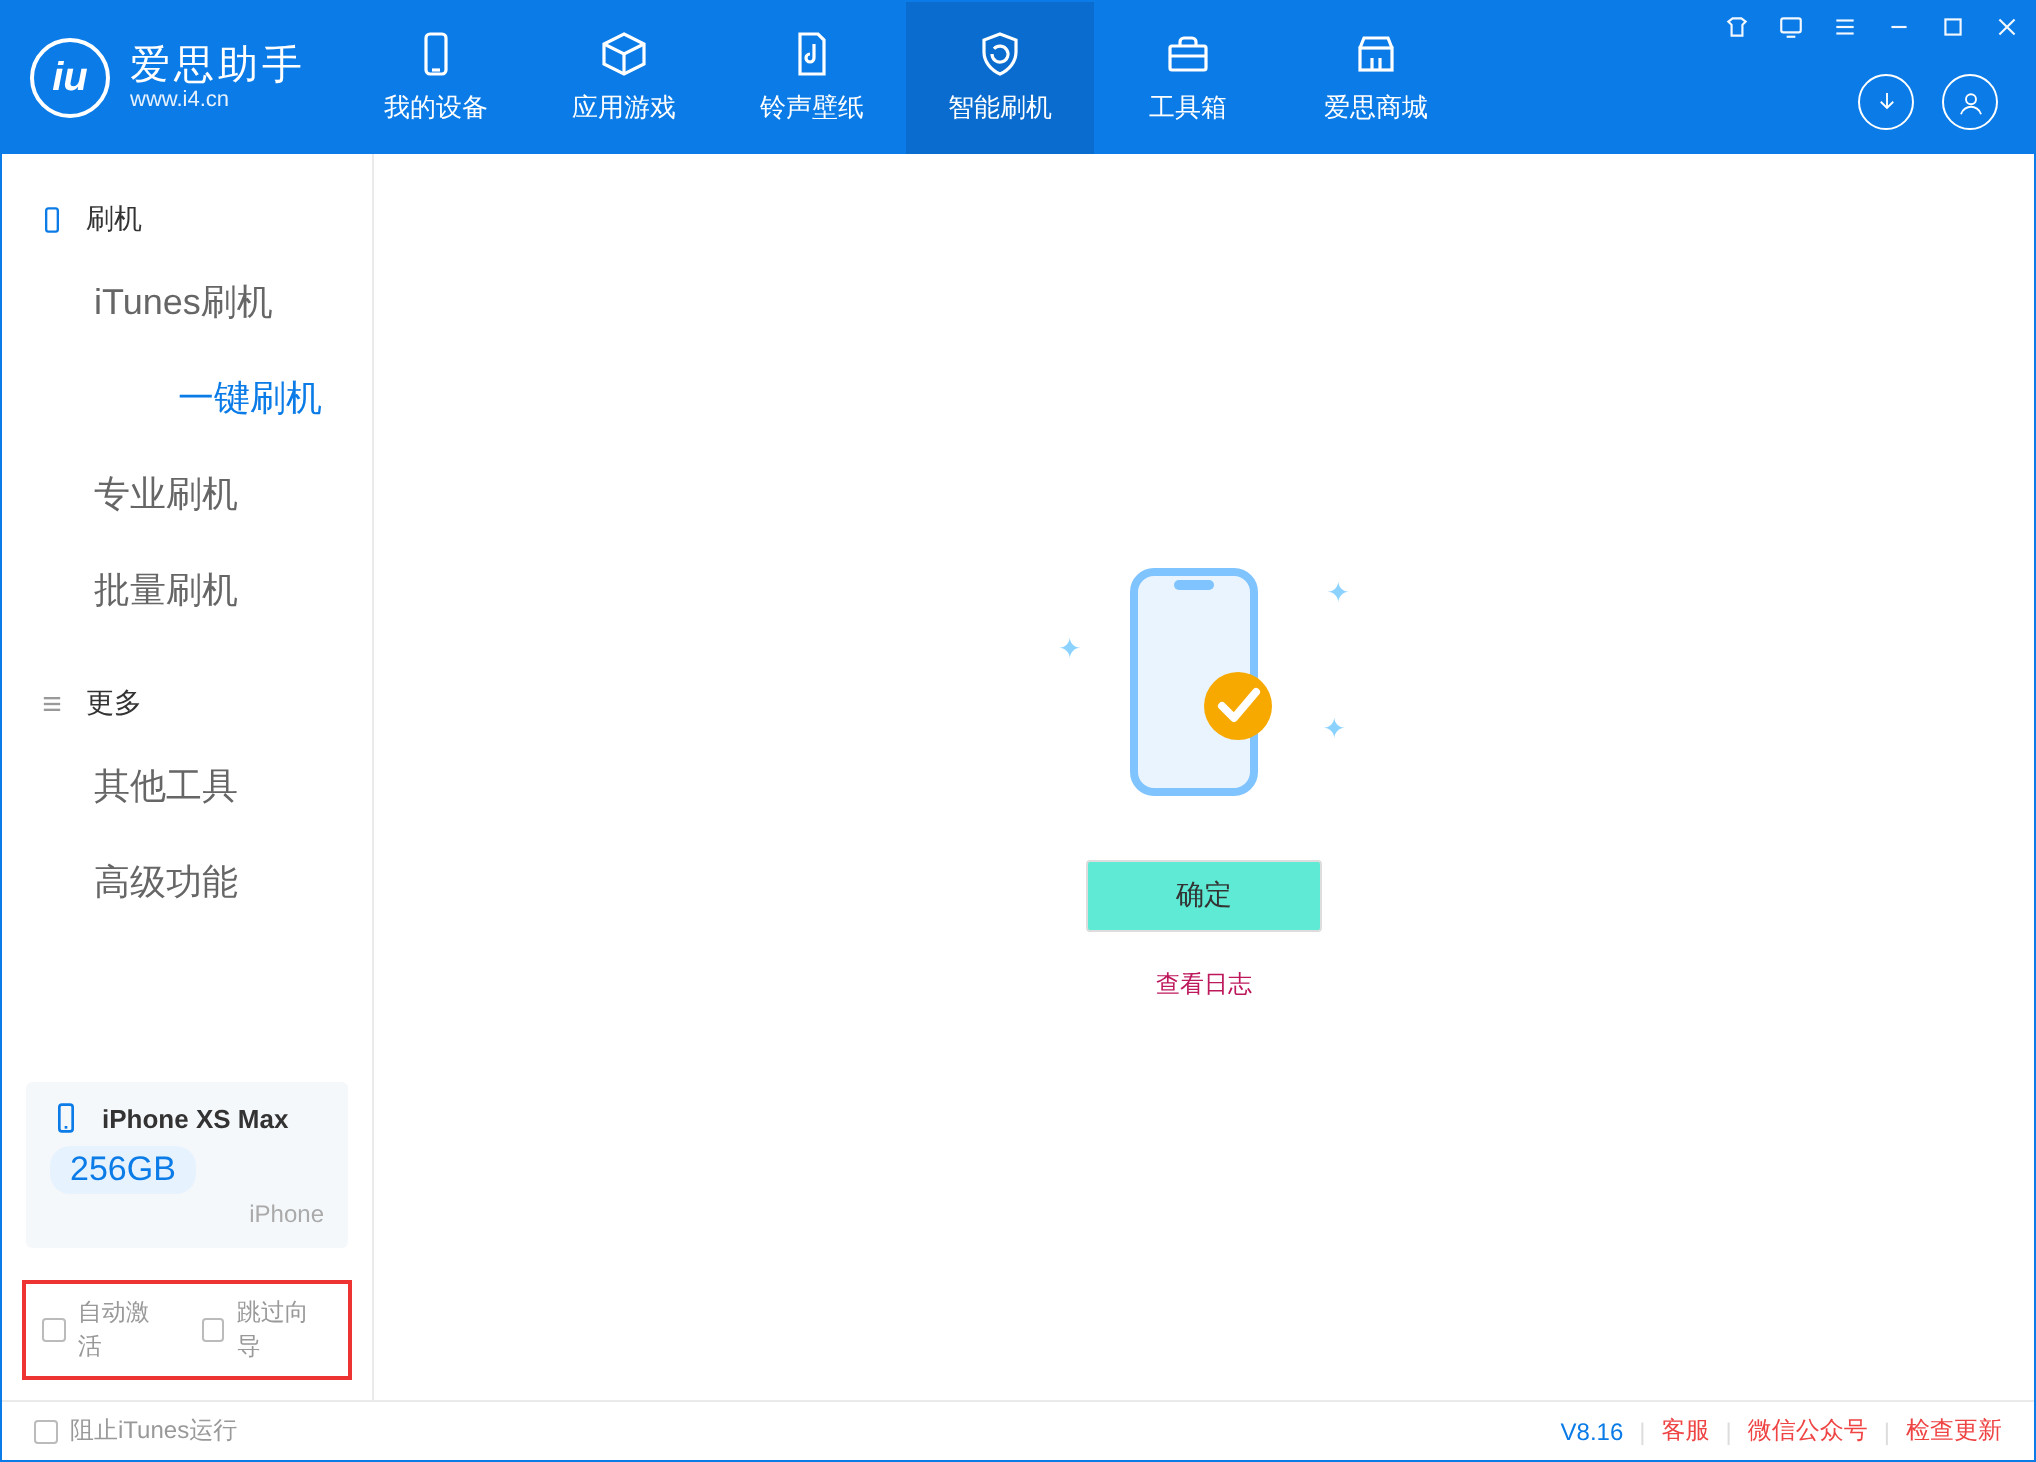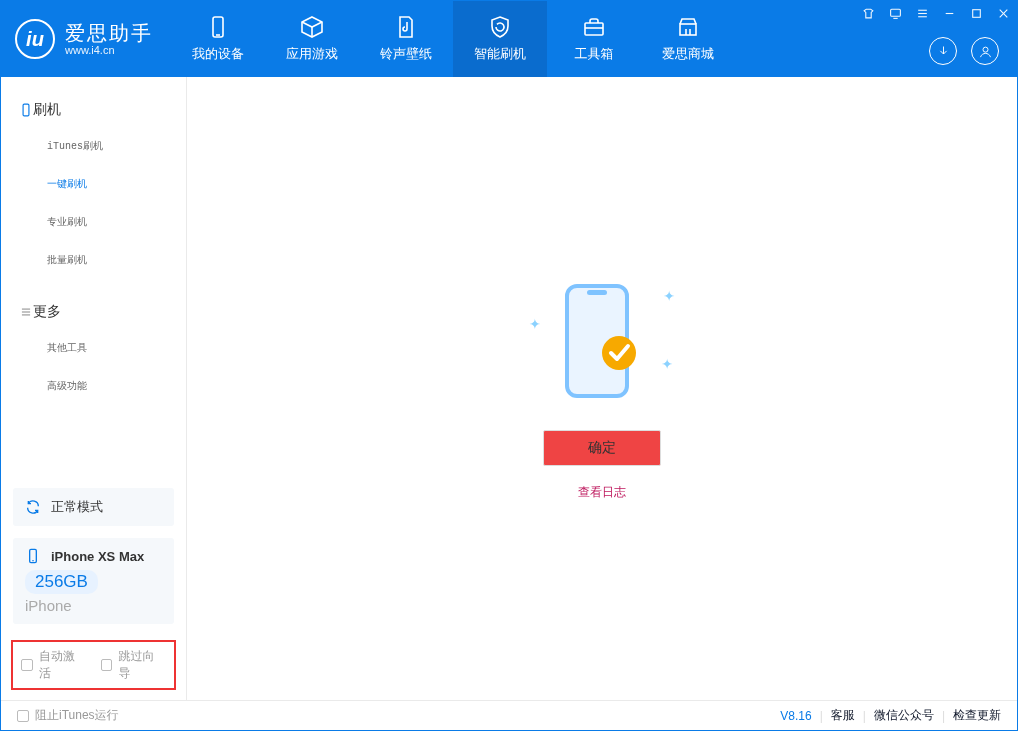--- a/index.html
+++ b/index.html
@@ -17,50 +17,50 @@
 .nav-item svg { width: 24px; height: 24px; }
 .winctrl { position: absolute; right: 6px; top: 4px; display: flex; gap: 11px; color: #fff; }
 .winctrl > span { width: 16px; height: 16px; display: inline-flex; align-items: center; justify-content: center; cursor: pointer; opacity: 0.95; }
 .winctrl svg { width: 13px; height: 13px; }
 .user-circles { position: absolute; right: 18px; bottom: 12px; display: flex; gap: 14px; }
 .user-circle { width: 28px; height: 28px; border: 1.5px solid #fff; border-radius: 50%; display: flex; align-items: center; justify-content: center; cursor: pointer; }
 .user-circle svg { width: 15px; height: 15px; stroke: #fff; fill: none; stroke-width: 1.5; }
 .body { flex: 1; display: flex; min-height: 0; }
 .sidebar { width: 186px; border-right: 1px solid #eaeaea; display: flex; flex-direction: column; }
 .side-section { padding-top: 16px; }
-.side-header { display: flex; align-items: center; padding: 8px 18px; color: #333; font-size: 14px; }
+.side-header { display: flex; align-items: center; gap: 10px; padding: 8px 18px; color: #333; font-size: 14px; }
 .side-header svg { width: 14px; height: 14px; }
-.side-items .side-item { padding: 12px 18px 12px 46px; color: #666; font-size: 10px; cursor: pointer; font-family: Liberation Mono, monospace; }
-.side-items .side-item.active { color: #0a7be7; }
+.side-items .side-item { padding: 12px 18px 12px 46px; color: #666; font-size: 18px; cursor: pointer; }
+.side-items .side-item.active { color: #0a7be7; margin-left: 42px; }
 .side-spacer { flex: 1; }
 .mode-box { margin: 8px 12px; background: #f5f8fb; border-radius: 3px; padding: 10px 12px; display: flex; align-items: center; gap: 10px; font-size: 13px; color: #333; }
 .mode-box svg { width: 16px; height: 16px; }
 .device-box { margin: 4px 12px 10px 12px; background: #f5f8fb; border-radius: 3px; padding: 10px 12px; }
 .device-row { display: flex; align-items: center; gap: 10px; }
 .device-row svg { width: 16px; height: 16px; }
 .device-name { font-weight: 600; color: #333; font-size: 13px; }
 .device-cap { display: inline-block; margin-top: 6px; background: #e7f2ff; color: #0a7be7; font-size: 17px; border-radius: 10px; padding: 2px 10px; }
-.device-type { margin-top: 3px; font-size: 15px; color: #aaa; }
+.device-type { margin-top: 3px; font-size: 12px; color: #aaa; text-align: right; }
 .opt-row { margin: 6px 10px 10px 10px; border: 2px solid #e33; padding: 6px 8px; display: flex; gap: 14px; }
 .chk { display: inline-flex; align-items: center; gap: 6px; color: #999; font-size: 12px; cursor: pointer; }
 .chkbox { width: 12px; height: 12px; border: 1px solid #bbb; border-radius: 2px; display: inline-block; }
 .main { flex: 1; display: flex; flex-direction: column; align-items: center; justify-content: center; position: relative; }
 .result-illus { width: 130px; height: 130px; position: relative; margin-bottom: 24px; }
 .phone-svg { position: absolute; left: 50%; top: 50%; transform: translate(-50%,-50%); }
 .spark { position: absolute; font-size: 14px; color: #8bd2ff; }
 .spark.s1 { left: -8px; top: 40px; }
 .spark.s2 { right: -8px; top: 12px; }
 .spark.s3 { right: -6px; bottom: 34px; }
 .result-msg { font-size: 17px; color: #222; margin-bottom: 26px; }
-.ok-btn { border: 1px solid #ddd; background: #ef4444; padding: 8px 44px; font-size: 14px; color: #333; cursor: pointer; border-radius: 2px; }
+.ok-btn { border: 1px solid #ddd; background: #5eead4; padding: 8px 44px; font-size: 14px; color: #333; cursor: pointer; border-radius: 2px; }
 .log-link { margin-top: 18px; font-size: 12px; color: #be185d; cursor: pointer; }
 .statusbar { height: 30px; border-top: 1px solid #eaeaea; display: flex; align-items: center; padding: 0 16px; font-size: 12px; color: #999; }
 .statusbar .right { margin-left: auto; display: flex; align-items: center; gap: 8px; }
 .statusbar .sep { color: #ddd; }
-.statusbar .lnk { color: #0f172a; cursor: pointer; }
+.statusbar .lnk { color: #ef4444; cursor: pointer; }
 .ver { color: #0a7be7; }
 </style>
 </head>
 <body>
 
 <div class="app-window">
 
   <div class="titlebar">
     <div class="logo-block">
       <div class="logo-circle">iu</div>
@@ -200,29 +200,20 @@
           <span>更多</span>
         </div>
         <div class="side-items">
           <div class="side-item">其他工具</div>
           <div class="side-item">高级功能</div>
         </div>
       </div>
 
       <div class="side-spacer"></div>
 
-      <div class="mode-box">
-        <svg viewBox="0 0 24 24" fill="none" stroke="#0a7be7" stroke-width="2">
-            <path d="M20 11A8 8 0 0 0 5 7"></path>
-            <path d="M4 13a8 8 0 0 0 15 4"></path>
-            <polyline points="5,3 5,7 9,7"></polyline>
-            <polyline points="19,21 19,17 15,17"></polyline>
-          </svg>
-        <span>正常模式</span>
-      </div>
 
       <div class="device-box">
         <div class="device-row">
           <svg viewBox="0 0 24 24" fill="none" stroke="#0a7be7" stroke-width="2">
               <rect x="7" y="2" width="10" height="20" rx="2"></rect>
               <line x1="11" y1="19" x2="13" y2="19"></line>
             </svg>
           <span class="device-name">iPhone XS Max</span>
         </div>
         <span class="device-cap">256GB</span>

